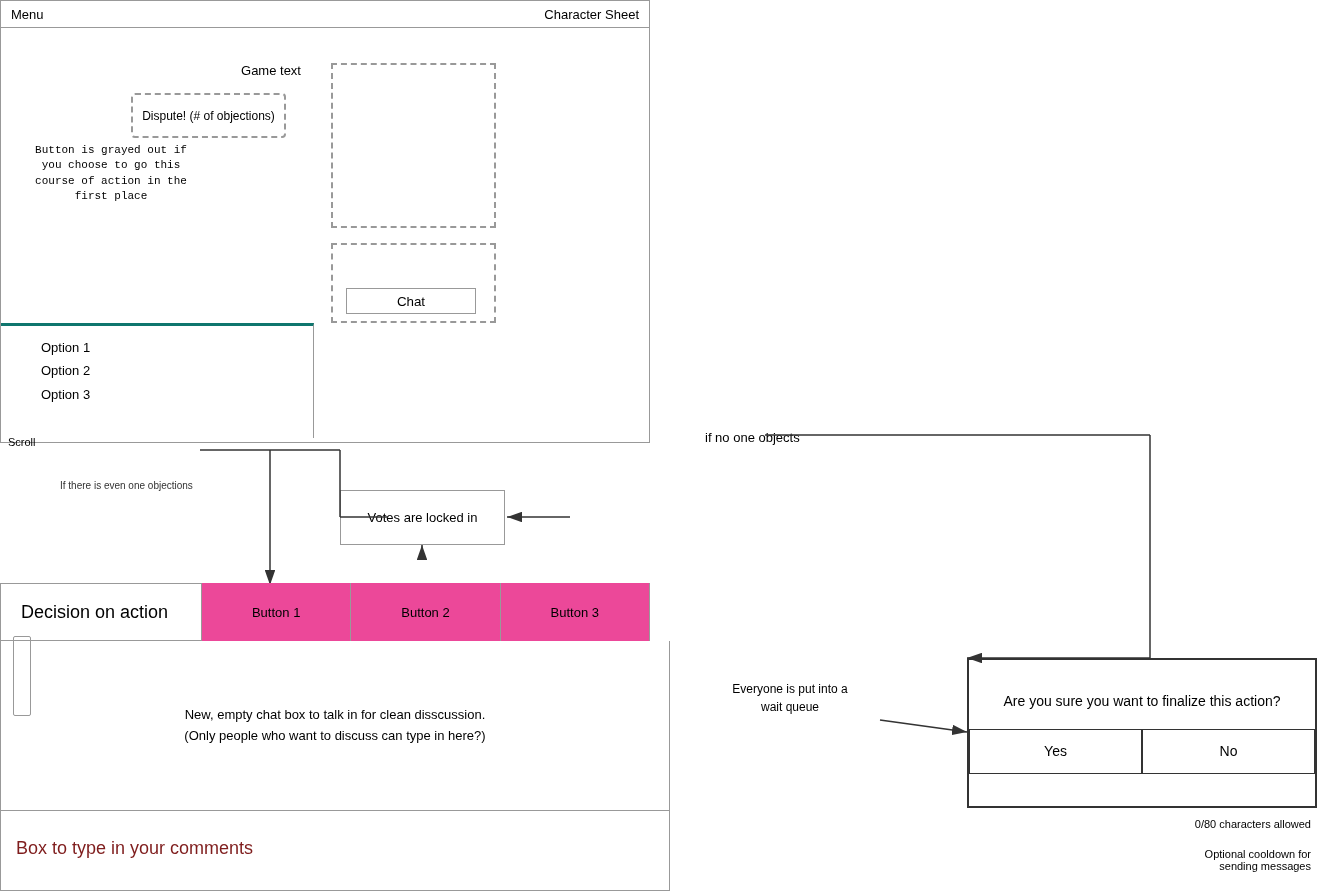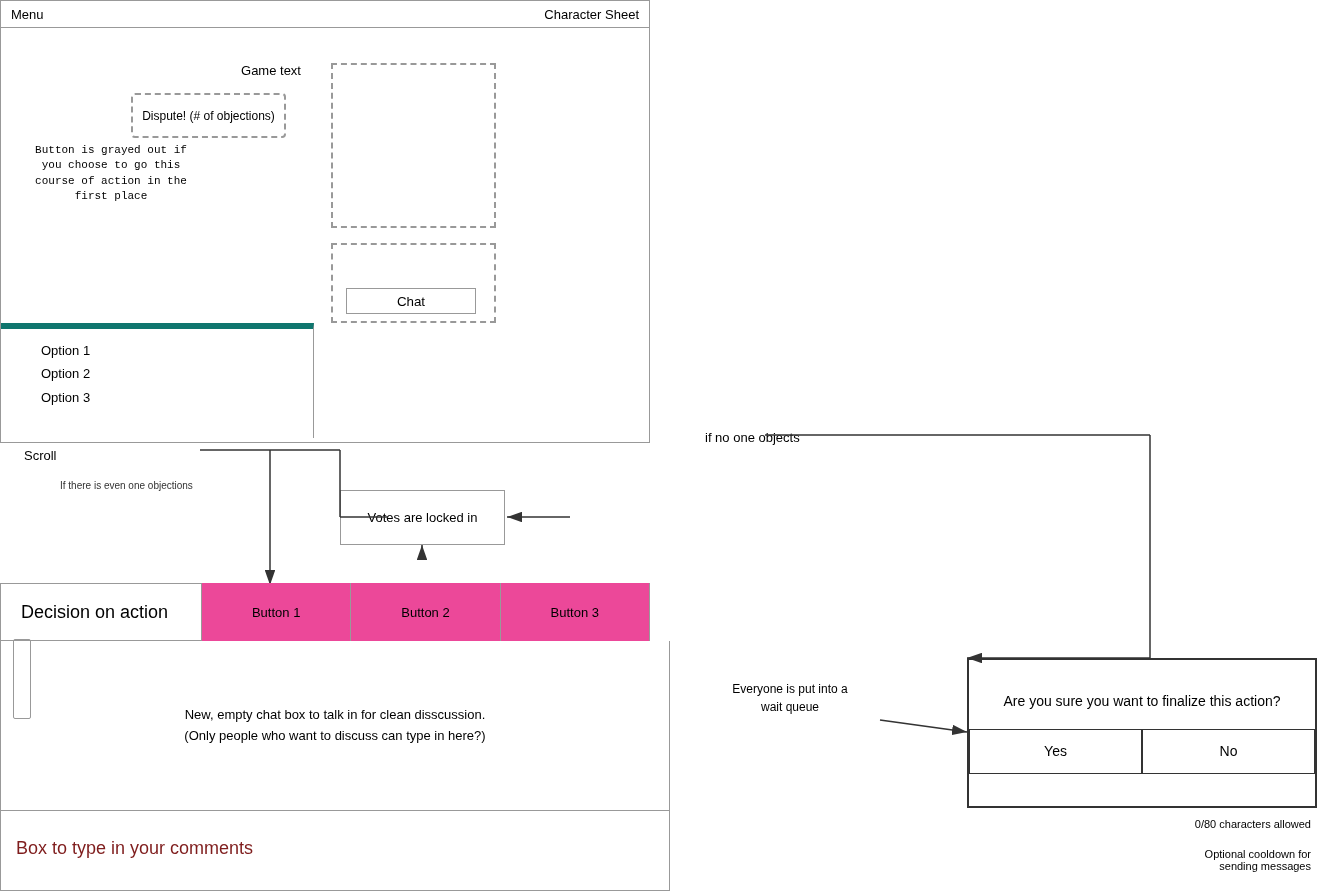--- a/index.html
+++ b/index.html
@@ -50,34 +50,34 @@
     
     #chat-button {
       position: absolute; top: 260px; left: 345px; width: 130px; height: 26px;
       border: 1px solid #999; background: #fff; cursor: pointer;
       display: flex; align-items: center; justify-content: center;
     }
 
     
     #options-list {
       position: absolute; top: 295px; left: 0; width: 313px; height: 115px;
-      border-top: 6px solid #0f766e; border-right: 1px solid #999;
+      border-top: 3px solid #0f766e; border-right: 1px solid #999;
       padding: 10px 10px 10px 40px;
     }
     #scroll-indicator {
       position: absolute; top: 310px; left: 12px; width: 18px; height: 80px;
       border: 1px solid #999; border-radius: 2px;
     }
     .option-item {
       line-height: 1.8; font-size: 13px;
     }
 
     
     #scroll-label {
-      position: absolute; top: 448px; left: 8px; font-size: 13px; margin-left: 16px;
+      position: absolute; top: 436px; left: 8px; font-size: 11px;
     }
 
     
     #votes-locked-box {
       position: absolute; top: 490px; left: 340px; width: 165px; height: 55px;
       border: 1px solid #999;
       display: flex; align-items: center; justify-content: center; text-align: center;
       font-size: 13px;
     }
 

